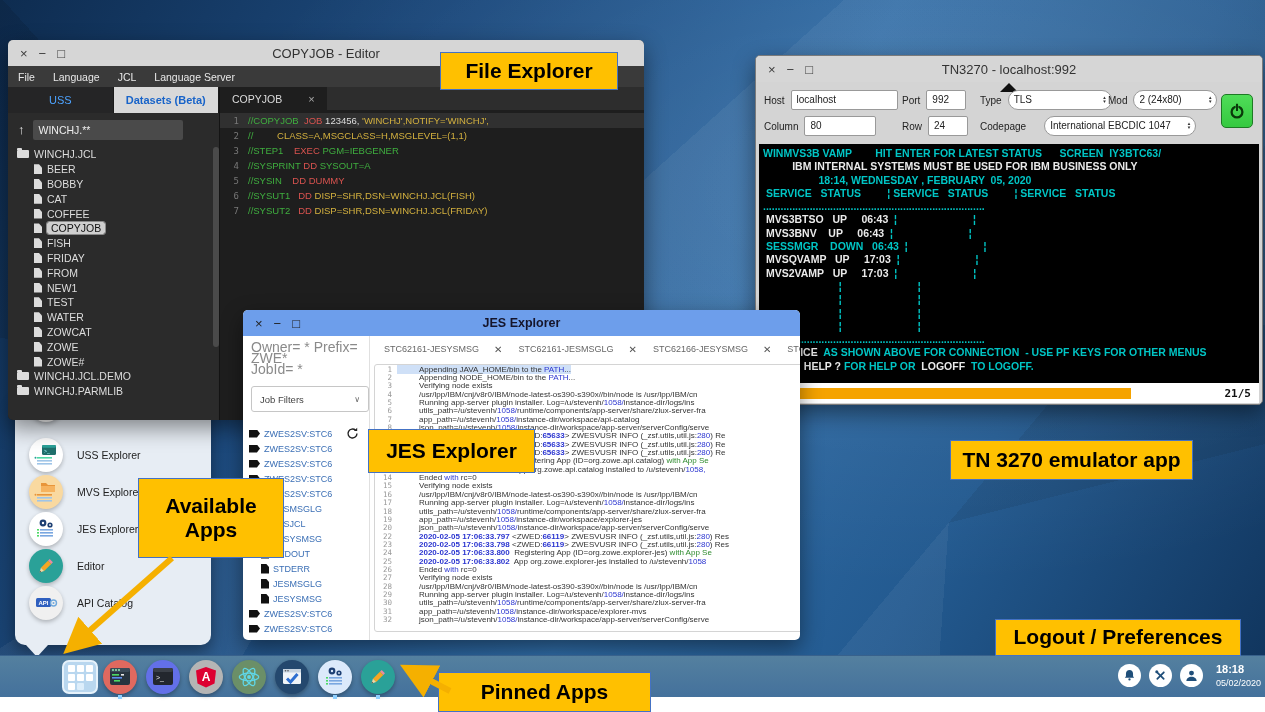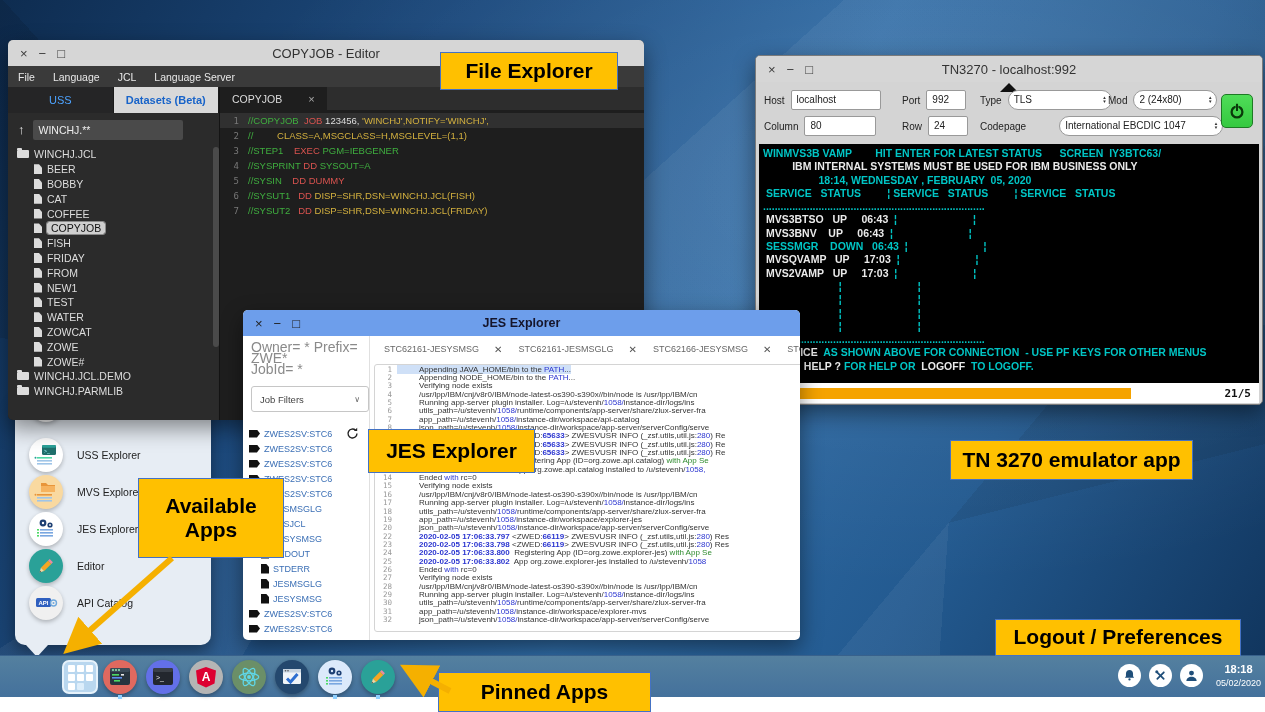--- a/index.html
+++ b/index.html
@@ -99,21 +99,21 @@
   #taskbar{position:absolute;left:0;top:655px;width:1265px;height:42px;background:linear-gradient(#56809f0,#4a76a3);background:linear-gradient(#54809f,#44719c);border-top:1px solid #38618c;z-index:5;display:flex;align-items:center;}
   #launcher-button{position:absolute;left:62px;top:4px;width:36px;height:34px;background:#b9d7ef;border:2px solid #e6f2fb;border-radius:7px;display:grid;grid-template-columns:repeat(3,7px);grid-template-rows:repeat(3,7px);gap:2px;padding:3px;align-content:center;justify-content:center;}
   #launcher-button .cell{background:#fff;border-radius:1px;}
   #launcher-button .cell.dim{background:#ddeefb;}
   #launcher-button .cell.off{background:transparent;}
   #pinned-apps{position:absolute;left:103px;top:4px;display:flex;gap:9px;}
   .pinned{width:34px;height:34px;border-radius:50%;display:flex;align-items:center;justify-content:center;position:relative;box-shadow:0 2px 4px rgba(0,0,0,.3);}
   .pinned .rdot{position:absolute;left:50%;margin-left:-2px;bottom:-5px;width:4px;height:4px;background:#8fd0ff;}
   #tray{position:absolute;right:62px;top:8px;display:flex;gap:8px;align-items:center;}
   .tray-circle{width:23px;height:23px;border-radius:50%;background:#fff;display:flex;align-items:center;justify-content:center;}
-  #clock{position:absolute;right:4px;top:6px;text-align:center;color:#fff;line-height:14px;}
+  #clock{position:absolute;right:4px;top:6px;text-align:left;color:#fff;line-height:14px;}
   #clock .t{font-size:11px;font-weight:bold;}
   #clock .d{font-size:9px;}
   
   .annotation{position:absolute;background:var(--annotation_bg);border:1.6px solid var(--annotation_border);color:#000;display:flex;align-items:center;justify-content:center;font-size:21px;font-weight:600;text-align:center;z-index:8;line-height:1.15;}
   #ann-file{left:440px;top:52px;width:178px;height:38px;}
   #ann-jes{left:368px;top:429px;width:167px;height:44px;}
   #ann-tn{left:950px;top:440px;width:243px;height:40px;}
   #ann-avail{left:138px;top:478px;width:146px;height:80px;}
   #ann-logout{left:995px;top:619px;width:246px;height:37px;}
   #ann-pinned{left:438px;top:672px;width:213px;height:40px;}
@@ -272,21 +272,21 @@
         <span>×</span>
         <span>−</span>
         <span>□</span>
       </div>
       <div class="title">TN3270 - localhost:992</div>
     </div>
     <div id="tn-collapse"></div>
     <div class="tn-form">
       <div class="tn-field" style="left:8px;top:8px;">
         <span class="flabel">Host</span>
-        <div class="tn-input" style="width:90px;">localhost</div>
+        <div class="tn-input" style="width:107px;">localhost</div>
       </div>
       <div class="tn-field" style="left:146px;top:8px;">
         <span class="flabel">Port</span>
         <div class="tn-input" style="width:40px;">992</div>
       </div>
       <div class="tn-field" style="left:224px;top:8px;">
         <span class="flabel">Type</span>
         <div class="tn-select" style="width:104px;">
           <span>TLS</span>
           <span class="stepper">
@@ -308,21 +308,21 @@
       <div class="tn-field" style="left:8px;top:34px;">
         <span class="flabel">Column</span>
         <div class="tn-input" style="width:72px;">80</div>
       </div>
       <div class="tn-field" style="left:146px;top:34px;">
         <span class="flabel">Row</span>
         <div class="tn-input" style="width:40px;">24</div>
       </div>
       <div class="tn-field" style="left:224px;top:34px;">
         <span class="flabel">Codepage</span>
-        <div class="tn-select" style="width:164px;margin-left:27px;">
+        <div class="tn-select" style="width:152px;margin-left:12px;">
           <span>International EBCDIC 1047</span>
           <span class="stepper">
               <span>▲</span>
               <span>▼</span>
             </span>
         </div>
       </div>
     </div>
     <div id="tn-power">
         <svg width="20" height="20" viewBox="0 0 20 20">

